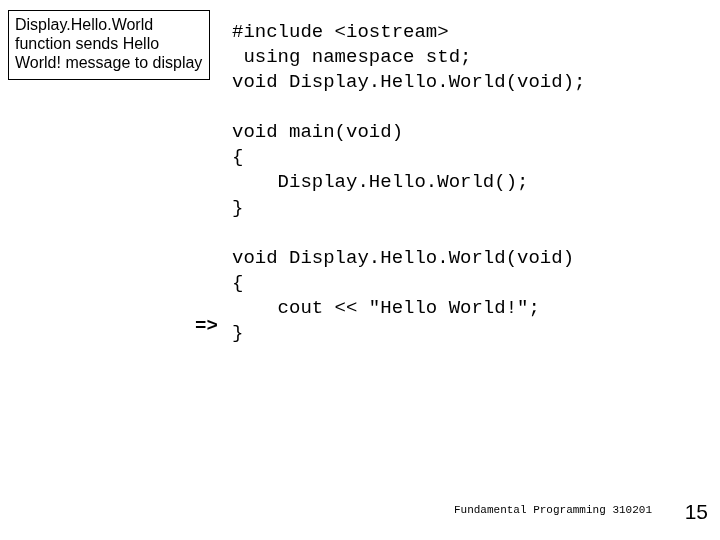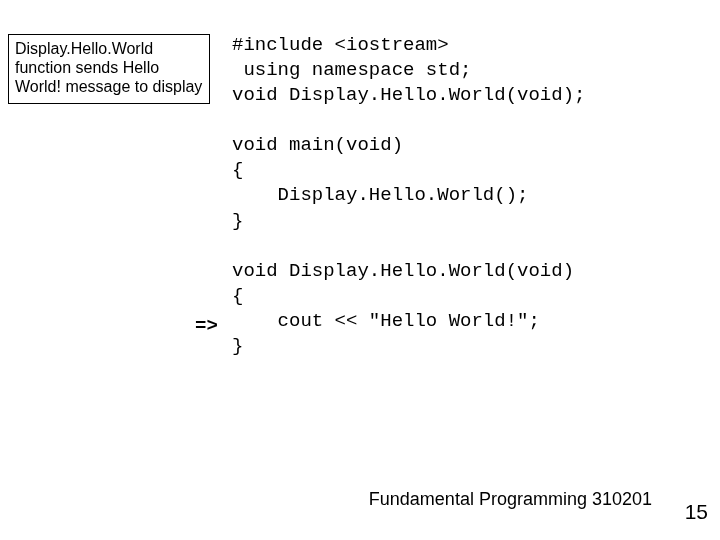--- a/index.html
+++ b/index.html
@@ -20,44 +20,42 @@
   .annotation-box {
     position: absolute;
     top: 10px;
     left: 8px;
     width: 188px;
     border: 1px solid #000;
     padding: 4px 6px 6px 6px;
     font-family: "Comic Sans MS", "Comic Sans", cursive, sans-serif;
     font-size: 16px;
     line-height: 1.2;
-    margin-top: 24px;
   }
   .code {
     position: absolute;
     top: 20px;
     left: 232px;
     font-size: 19px;
     line-height: 1.32;
     white-space: pre;
-    margin-top: 13px;
   }
   .arrow {
     position: absolute;
     top: 315px;
     left: 195px;
     font-size: 19px;
     font-weight: bold;
   }
   .footer {
     position: absolute;
-    bottom: 30px;
+    bottom: 24px;
     right: 68px;
-    font-family: Liberation Sans, sans-serif;
-    font-size: 18px;
+    font-family: Liberation Mono, monospace;
+    font-size: 11px;
   }
   .pagenum {
     position: absolute;
     bottom: 16px;
     right: 12px;
     font-family: "Comic Sans MS", "Comic Sans", cursive, sans-serif;
     font-size: 21px;
   }
 </style>
 </head>

